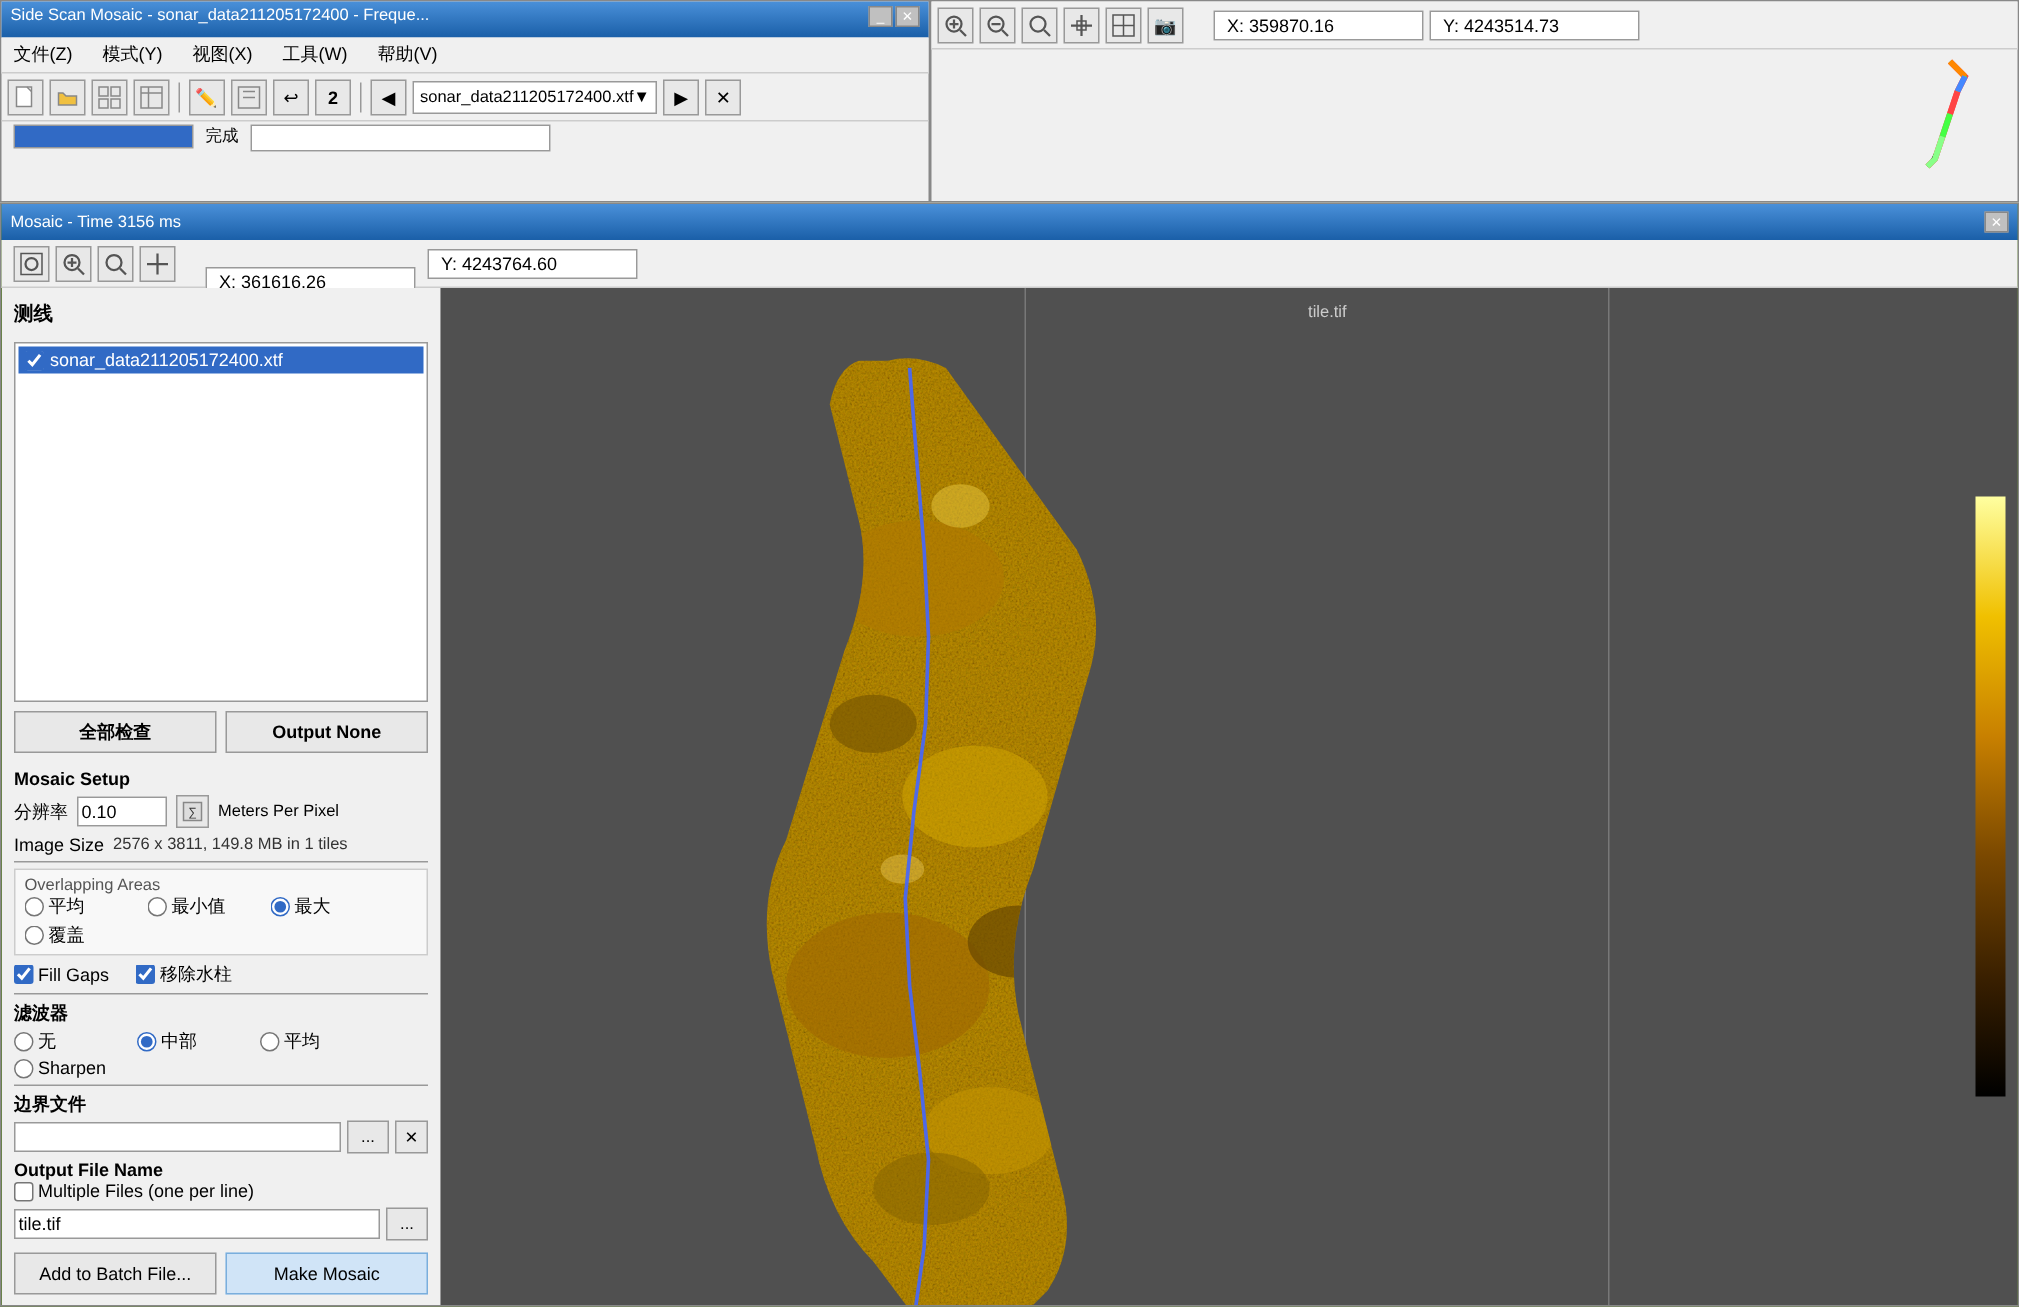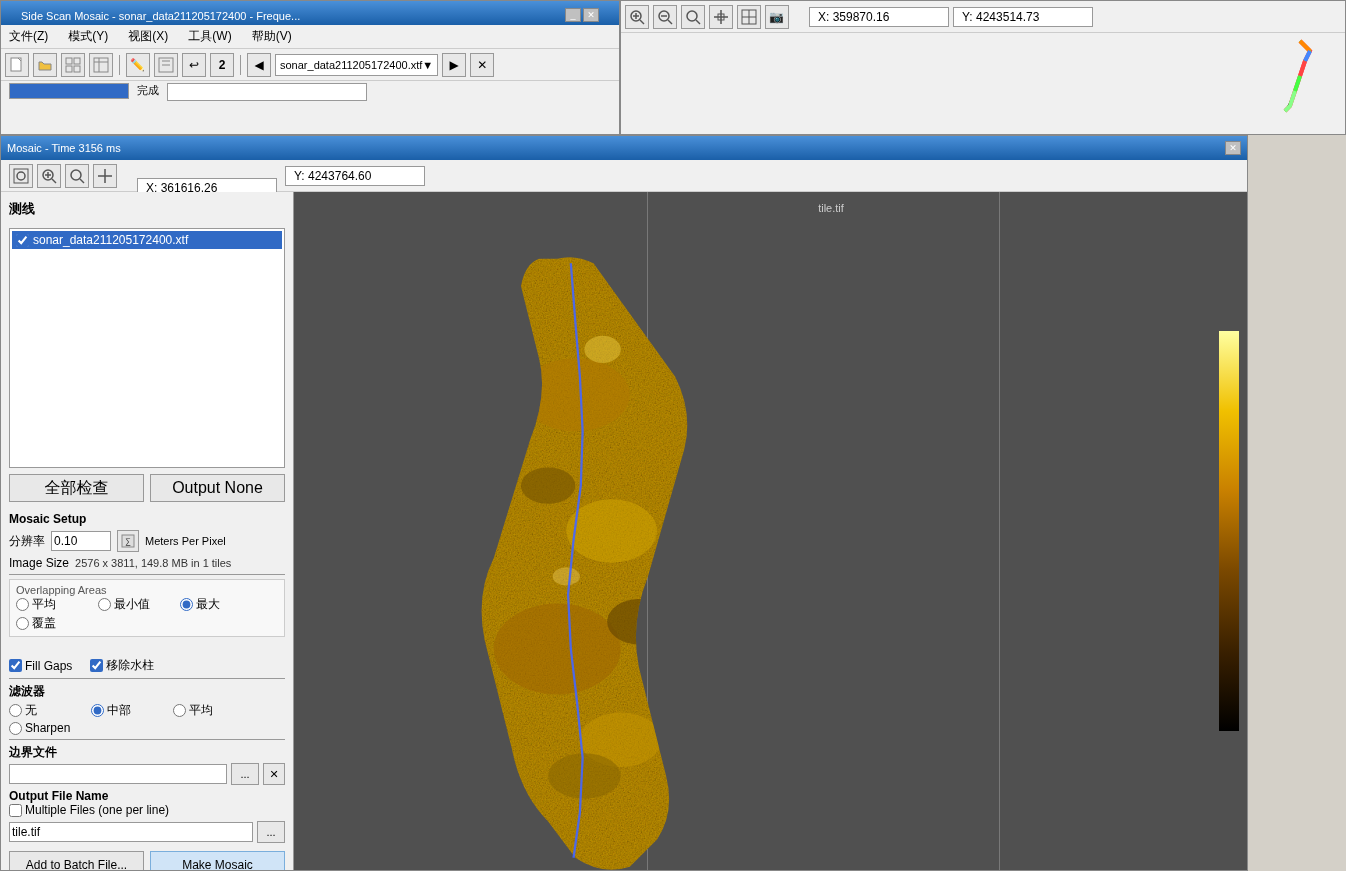--- a/index.html
+++ b/index.html
@@ -11,23 +11,23 @@
       top: 0; left: 0;
       width: 620px;
       height: 135px;
       background: #f0f0f0;
       border: 1px solid #888;
       z-index: 10;
     }
     .title-bar {
       background: linear-gradient(to bottom, #4a90d9, #1a5fa8);
       color: white;
-      padding: 3px 20px;
-      display: flex;
-      align-items: flex-end;
+      padding: 3px 6px;
+      display: flex;
+      align-items: flex-start;
       justify-content: space-between;
       height: 24px;
       font-size: 11px;
     }
     .title-bar-buttons { display: flex; gap: 2px; }
     .title-bar-btn {
       width: 16px; height: 14px;
       background: #c0c0c0;
       border: 1px solid #888;
       font-size: 9px;
@@ -115,21 +115,21 @@
     .mini-map-canvas {
       position: absolute;
       top: 35px; right: 20px;
       width: 80px; height: 80px;
     }
 
     
     .mosaic-dialog {
       position: absolute;
       top: 135px; left: 0;
-      width: 1248px;
+      width: 1346px;
       height: 736px;
       background: #4d7c0f;
       border: 1px solid #888;
       z-index: 5;
     }
     .mosaic-title-bar {
       background: linear-gradient(to bottom, #4a90d9, #1a5fa8);
       color: white;
       padding: 3px 6px;
       display: flex;
@@ -186,21 +186,22 @@
       padding: 2px 4px;
       background: #316ac5;
       color: white;
     }
     .check-all-btn, .check-none-btn {
       flex: 1;
       height: 28px;
       background: #e8e8e8;
       border: 1px solid #999;
       cursor: pointer;
-      font-size: 16px;
+      font-size: 12px;
+      font-weight: bold;
     }
     .btn-row { display: flex; gap: 6px; }
     .setup-section { margin-top: 4px; }
     .setup-title { font-weight: bold; margin-bottom: 4px; }
     .form-row { display: flex; align-items: center; gap: 6px; margin-bottom: 4px; }
     .form-label { min-width: 36px; font-size: 12px; }
     .form-input {
       width: 60px; height: 20px;
       border: 1px solid #999;
       background: white;
@@ -540,21 +541,21 @@
               <input type="radio" name="overlap" checked="" style=""> 
                 <span>最大</span>
             </label>
             <label class="radio-item">
               <input type="radio" name="overlap" style=""> 
                 <span>覆盖</span>
             </label>
           </div>
         </div>
 
-        <div class="form-row" style="margin-top:20px;">
+        <div class="form-row" style="margin-top:4px;">
           <label class="checkbox-item">
             <input type="checkbox" checked="" style="">
             <span>Fill Gaps</span>
           </label>
           <label class="checkbox-item" style="margin-left:12px;">
             <input type="checkbox" checked="" style="">
             <span>移除水柱</span>
           </label>
         </div>
 

